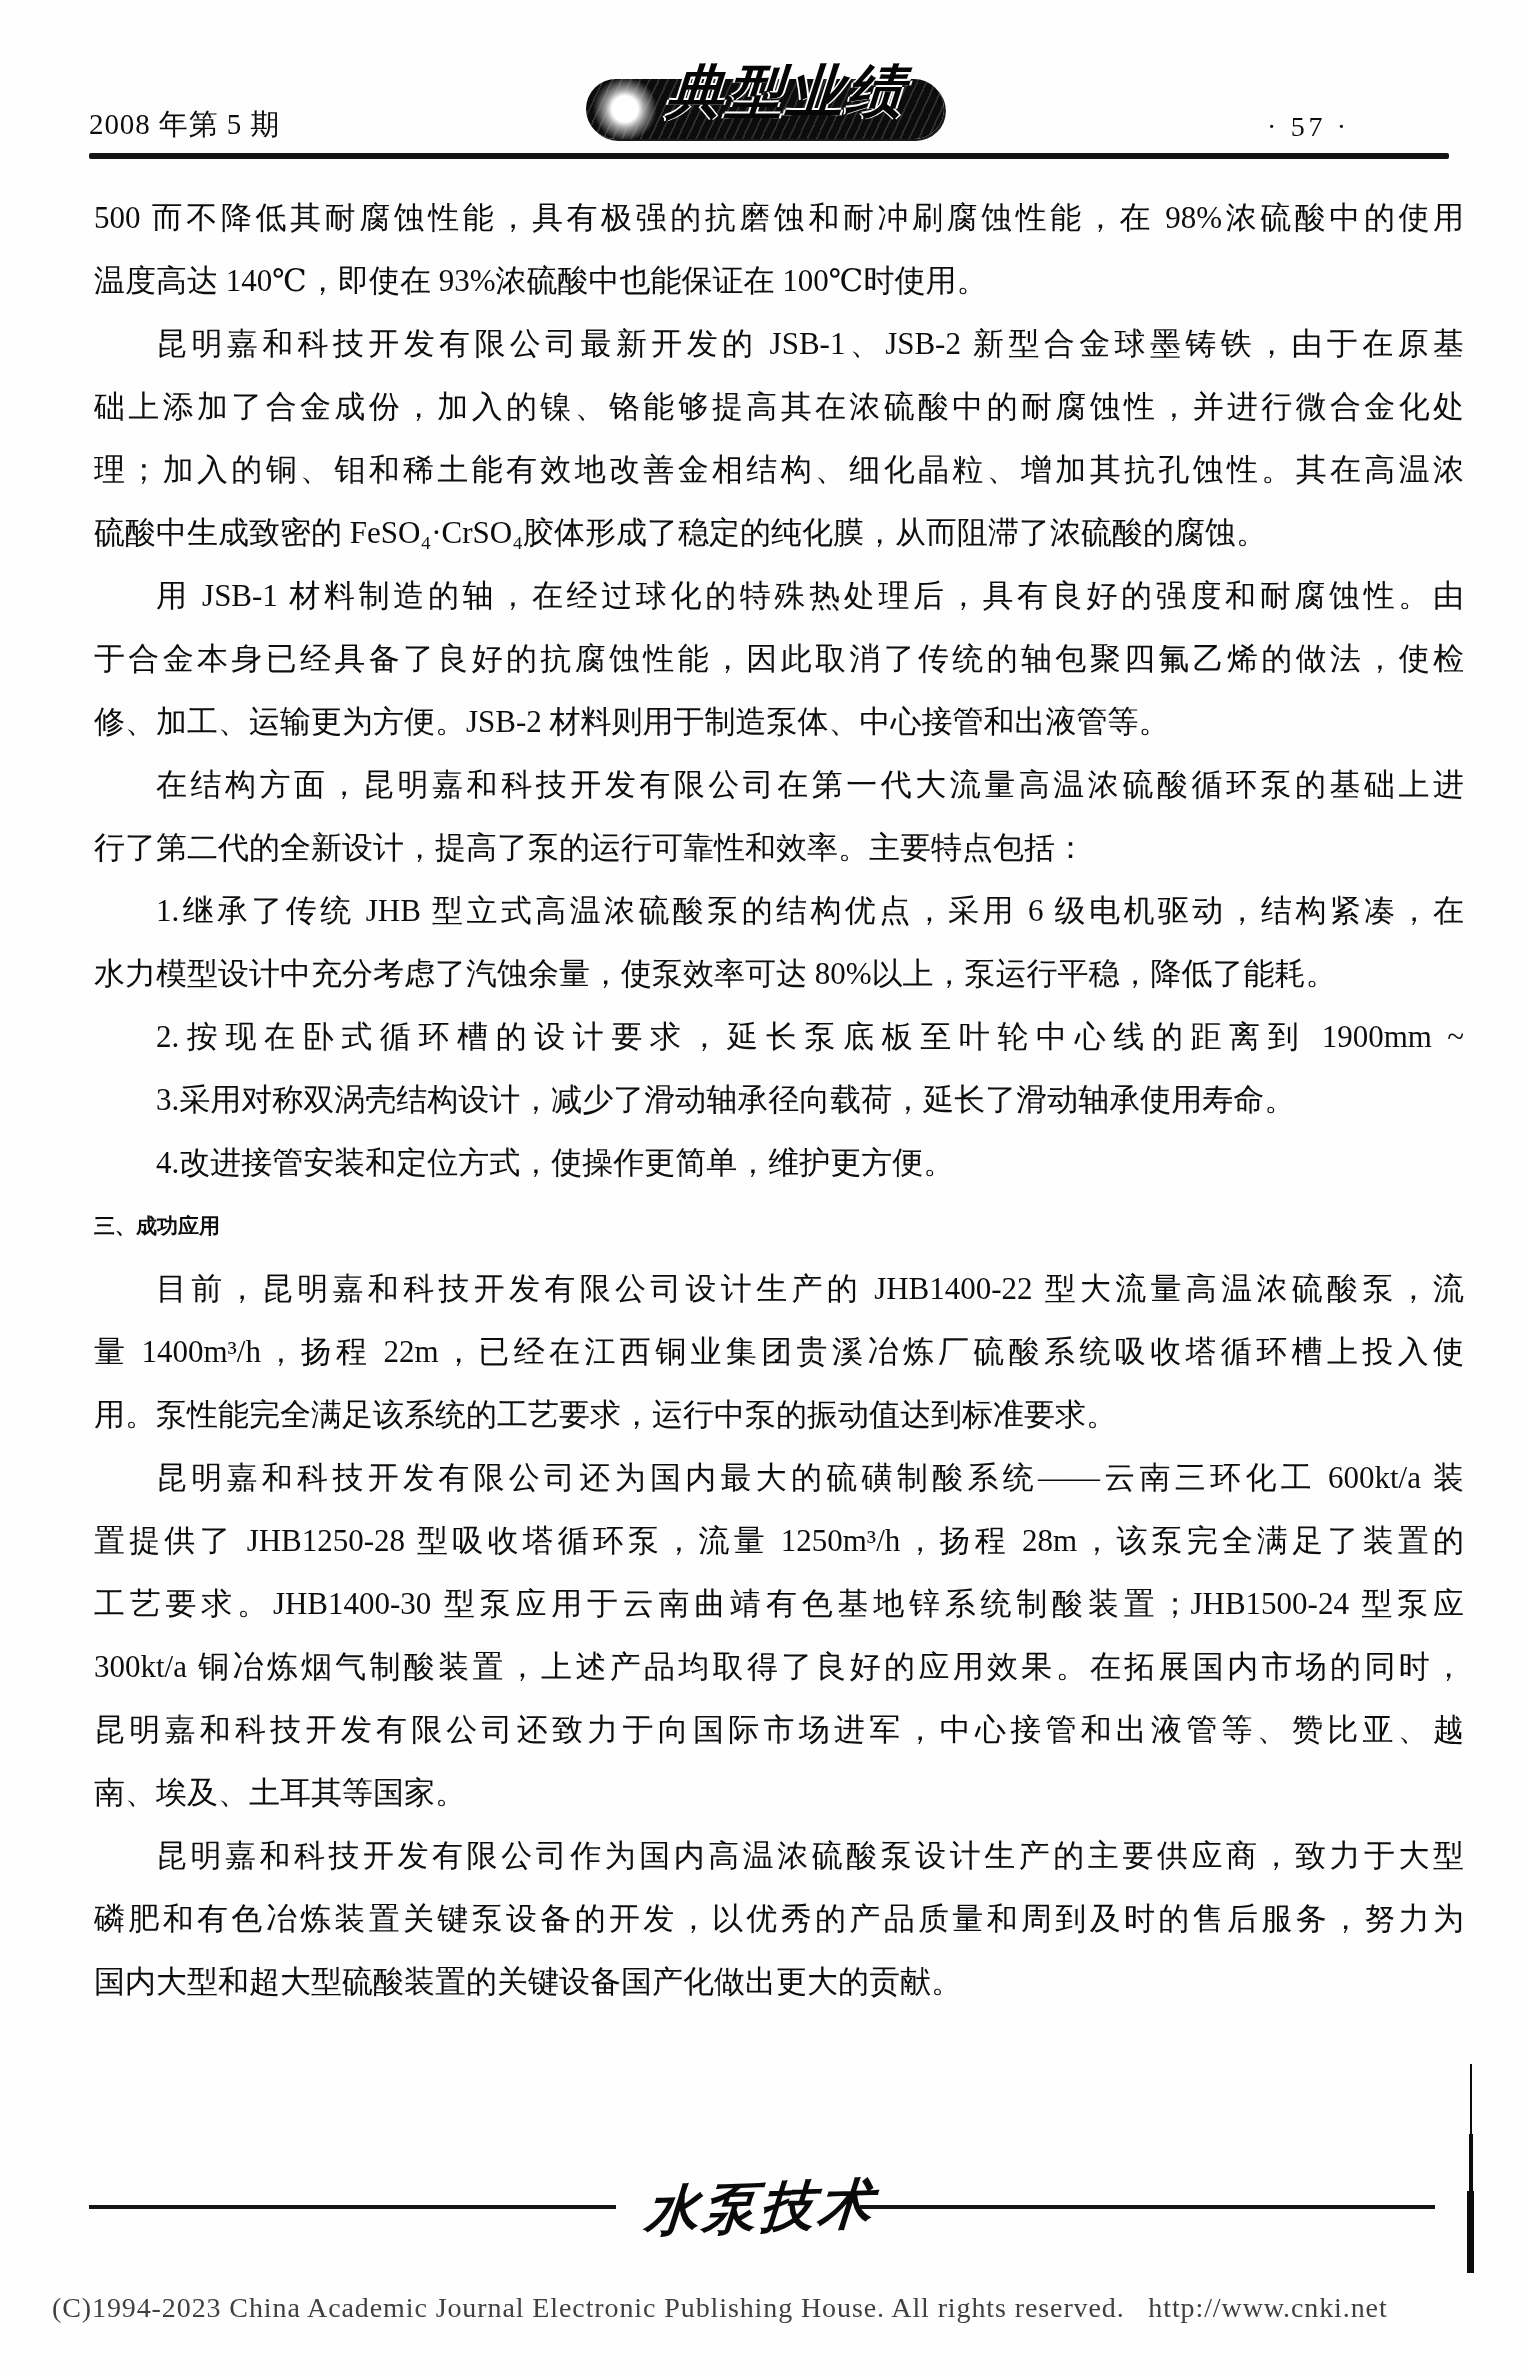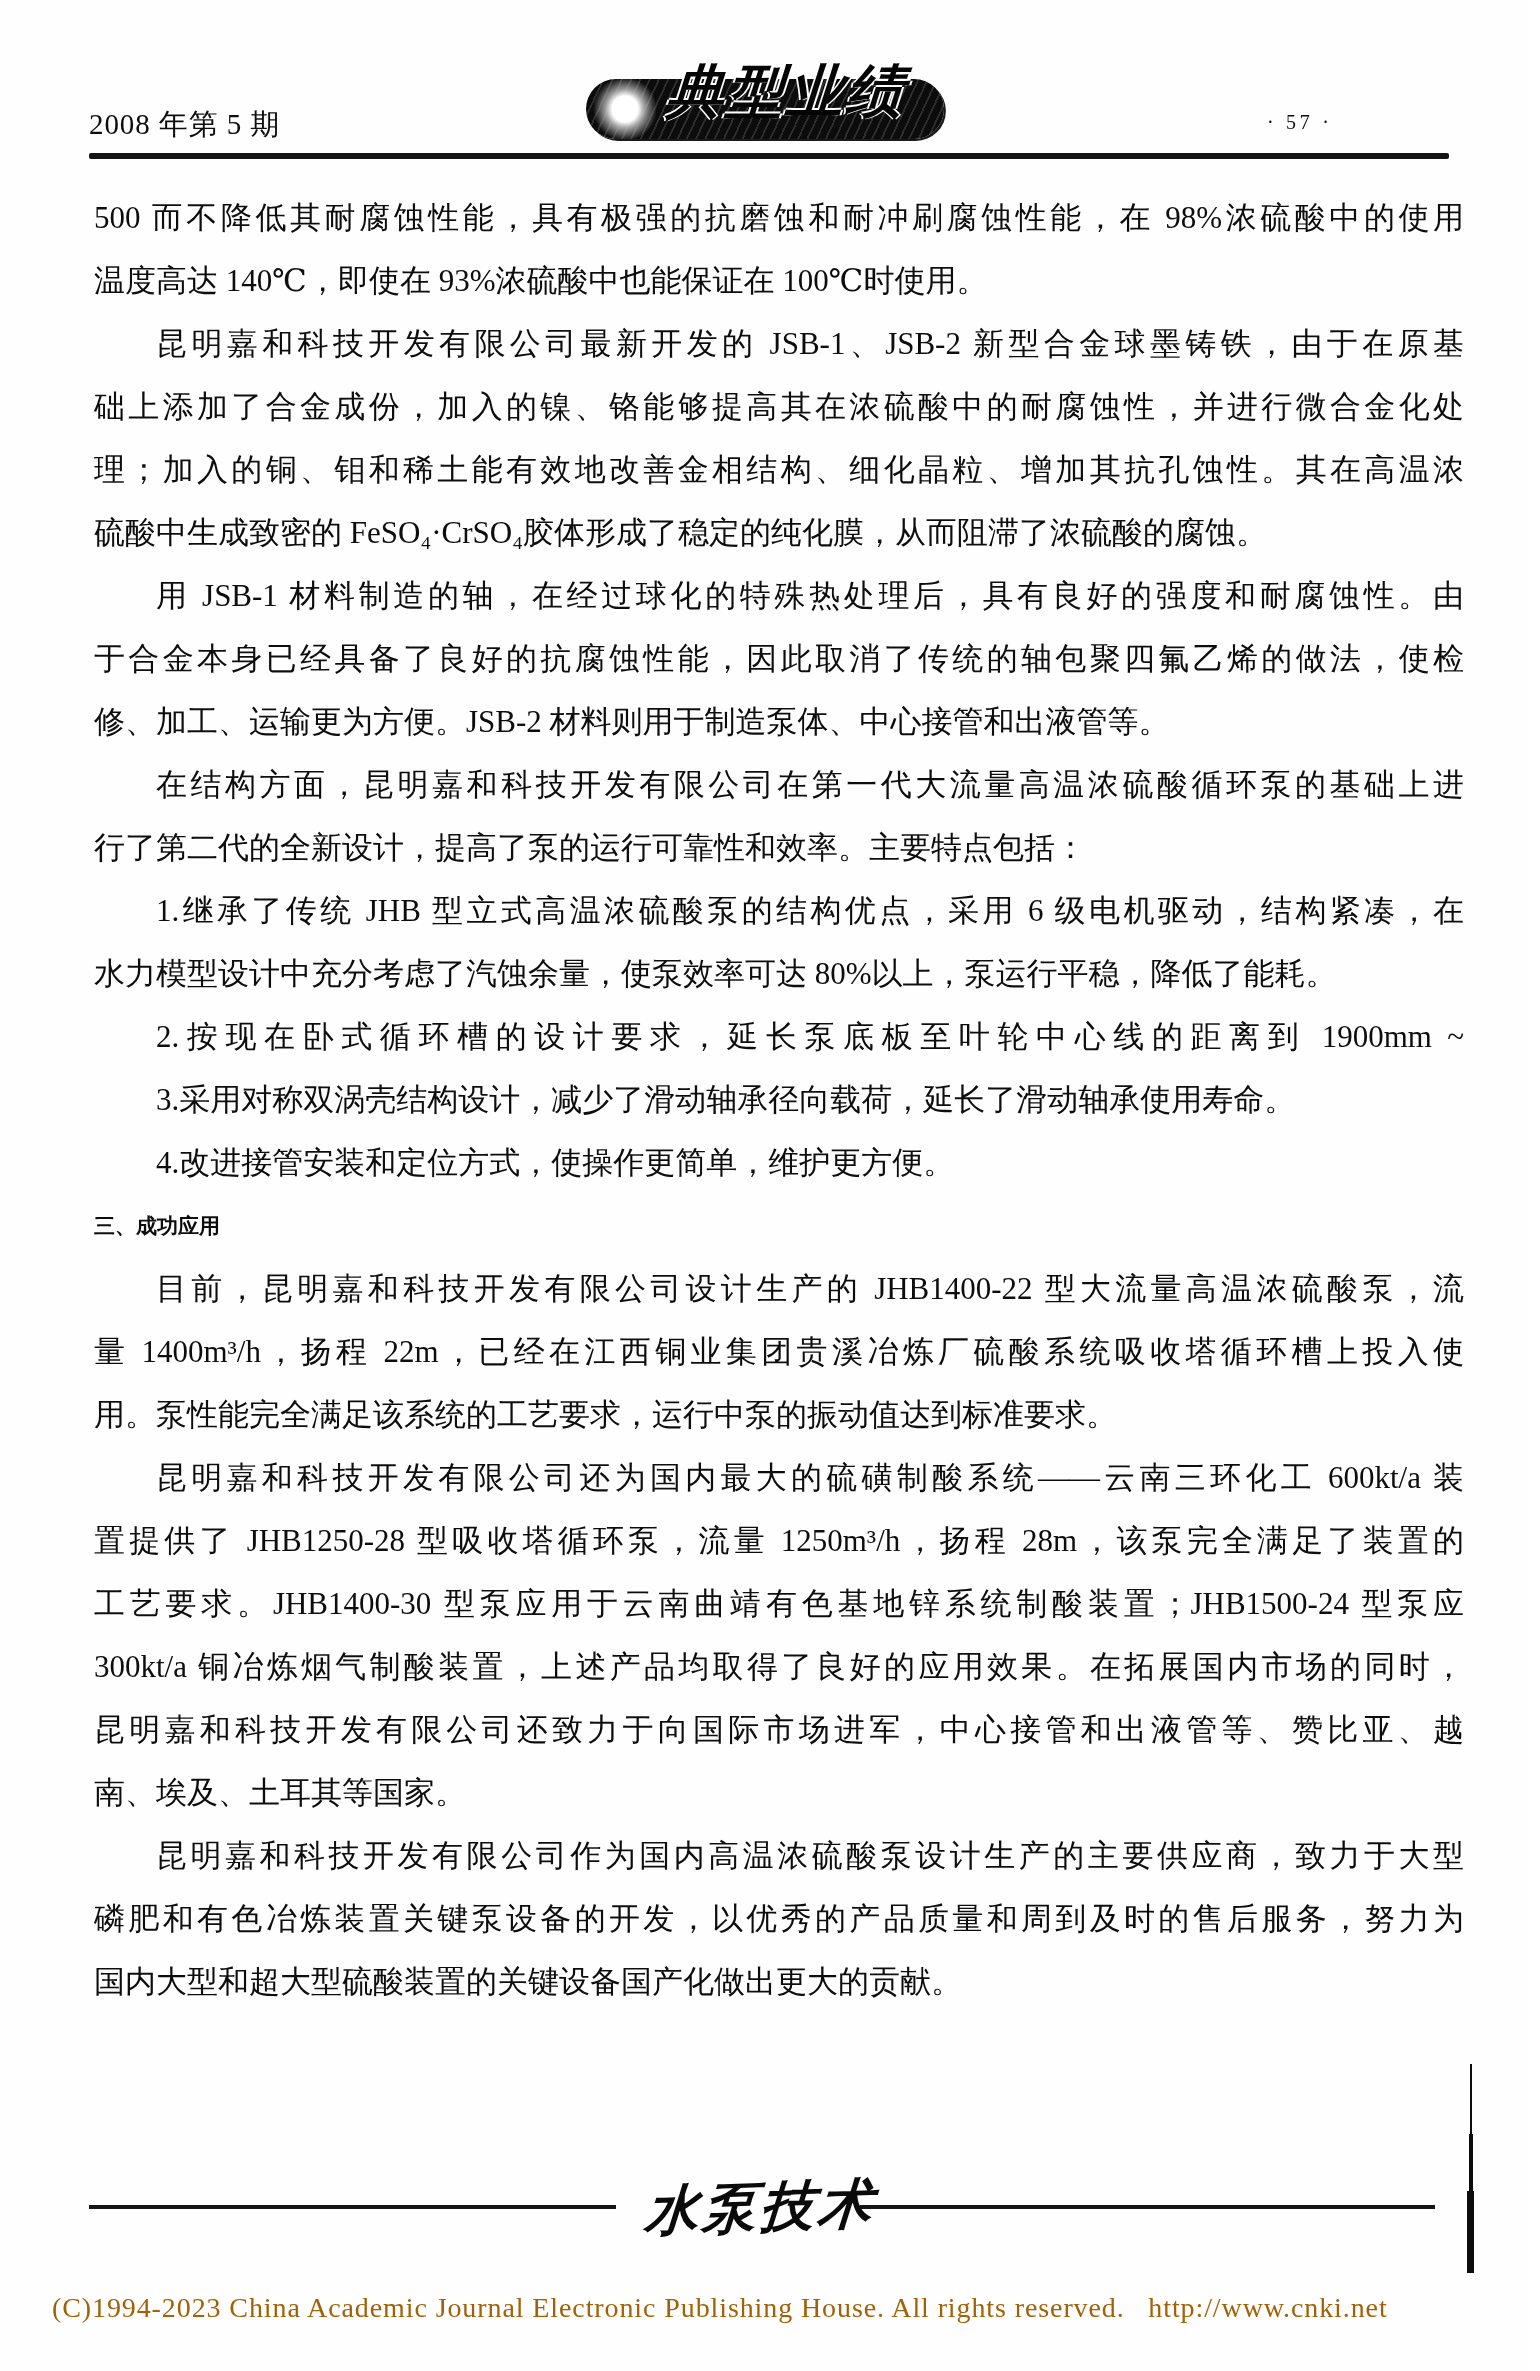--- a/index.html
+++ b/index.html
@@ -12,21 +12,21 @@
     color:#0d0d0d;
     padding-left:30px;
   }
   
   .issue{
     position:absolute;left:89px;top:105px;
     font-size:29px;letter-spacing:0.9px;
   }
   .page-number{
     position:absolute;left:1267px;top:111px;
-    font-size:20px;letter-spacing:3.7px;
+    font-size:28px;letter-spacing:3.7px;
   }
   .logo-cylinder{
     position:absolute;left:586px;top:79px;
     width:358px;height:60px;
     border-radius:32px;
     background:
       radial-gradient(circle at 39px 30px, #ffffff 0 13px, rgba(190,190,190,.85) 19px, rgba(20,20,20,0) 32px),
       repeating-linear-gradient(115deg,#0c0c0c 0 6.6px,#2e2e2e 6.6px 8.4px);
     box-shadow:1.9px 1.9px 0 #1a1a1a;
   }
@@ -74,21 +74,21 @@
     position:absolute;left:645px;top:2172px;width:214px;
     text-align:center;
     font-size:54px;font-weight:900;font-style:italic;
     letter-spacing:3.7px;color:#0a0a0a;
     transform:rotate(-2deg) skewX(-6deg);
     font-family:"Liberation Serif","DejaVu Serif",serif;
     white-space:nowrap;
   }
   .copyright{
     position:absolute;left:52px;top:2292px;
-    font-size:28px;color:#a16207;
+    font-size:28px;color:#404040;
     letter-spacing:0.9px;white-space:pre;
     font-family:"Liberation Serif","DejaVu Serif",serif;
   }
   
   .streak{position:absolute;background:#0c0c0c;}
   .streak.s1{left:1470px;top:2064px;width:1.9px;height:73px;}
   .streak.s2{left:1469px;top:2134px;width:3.7px;height:58px;}
   .streak.s3{left:1467px;top:2191px;width:6.6px;height:82px;}
 </style>
 </head>

